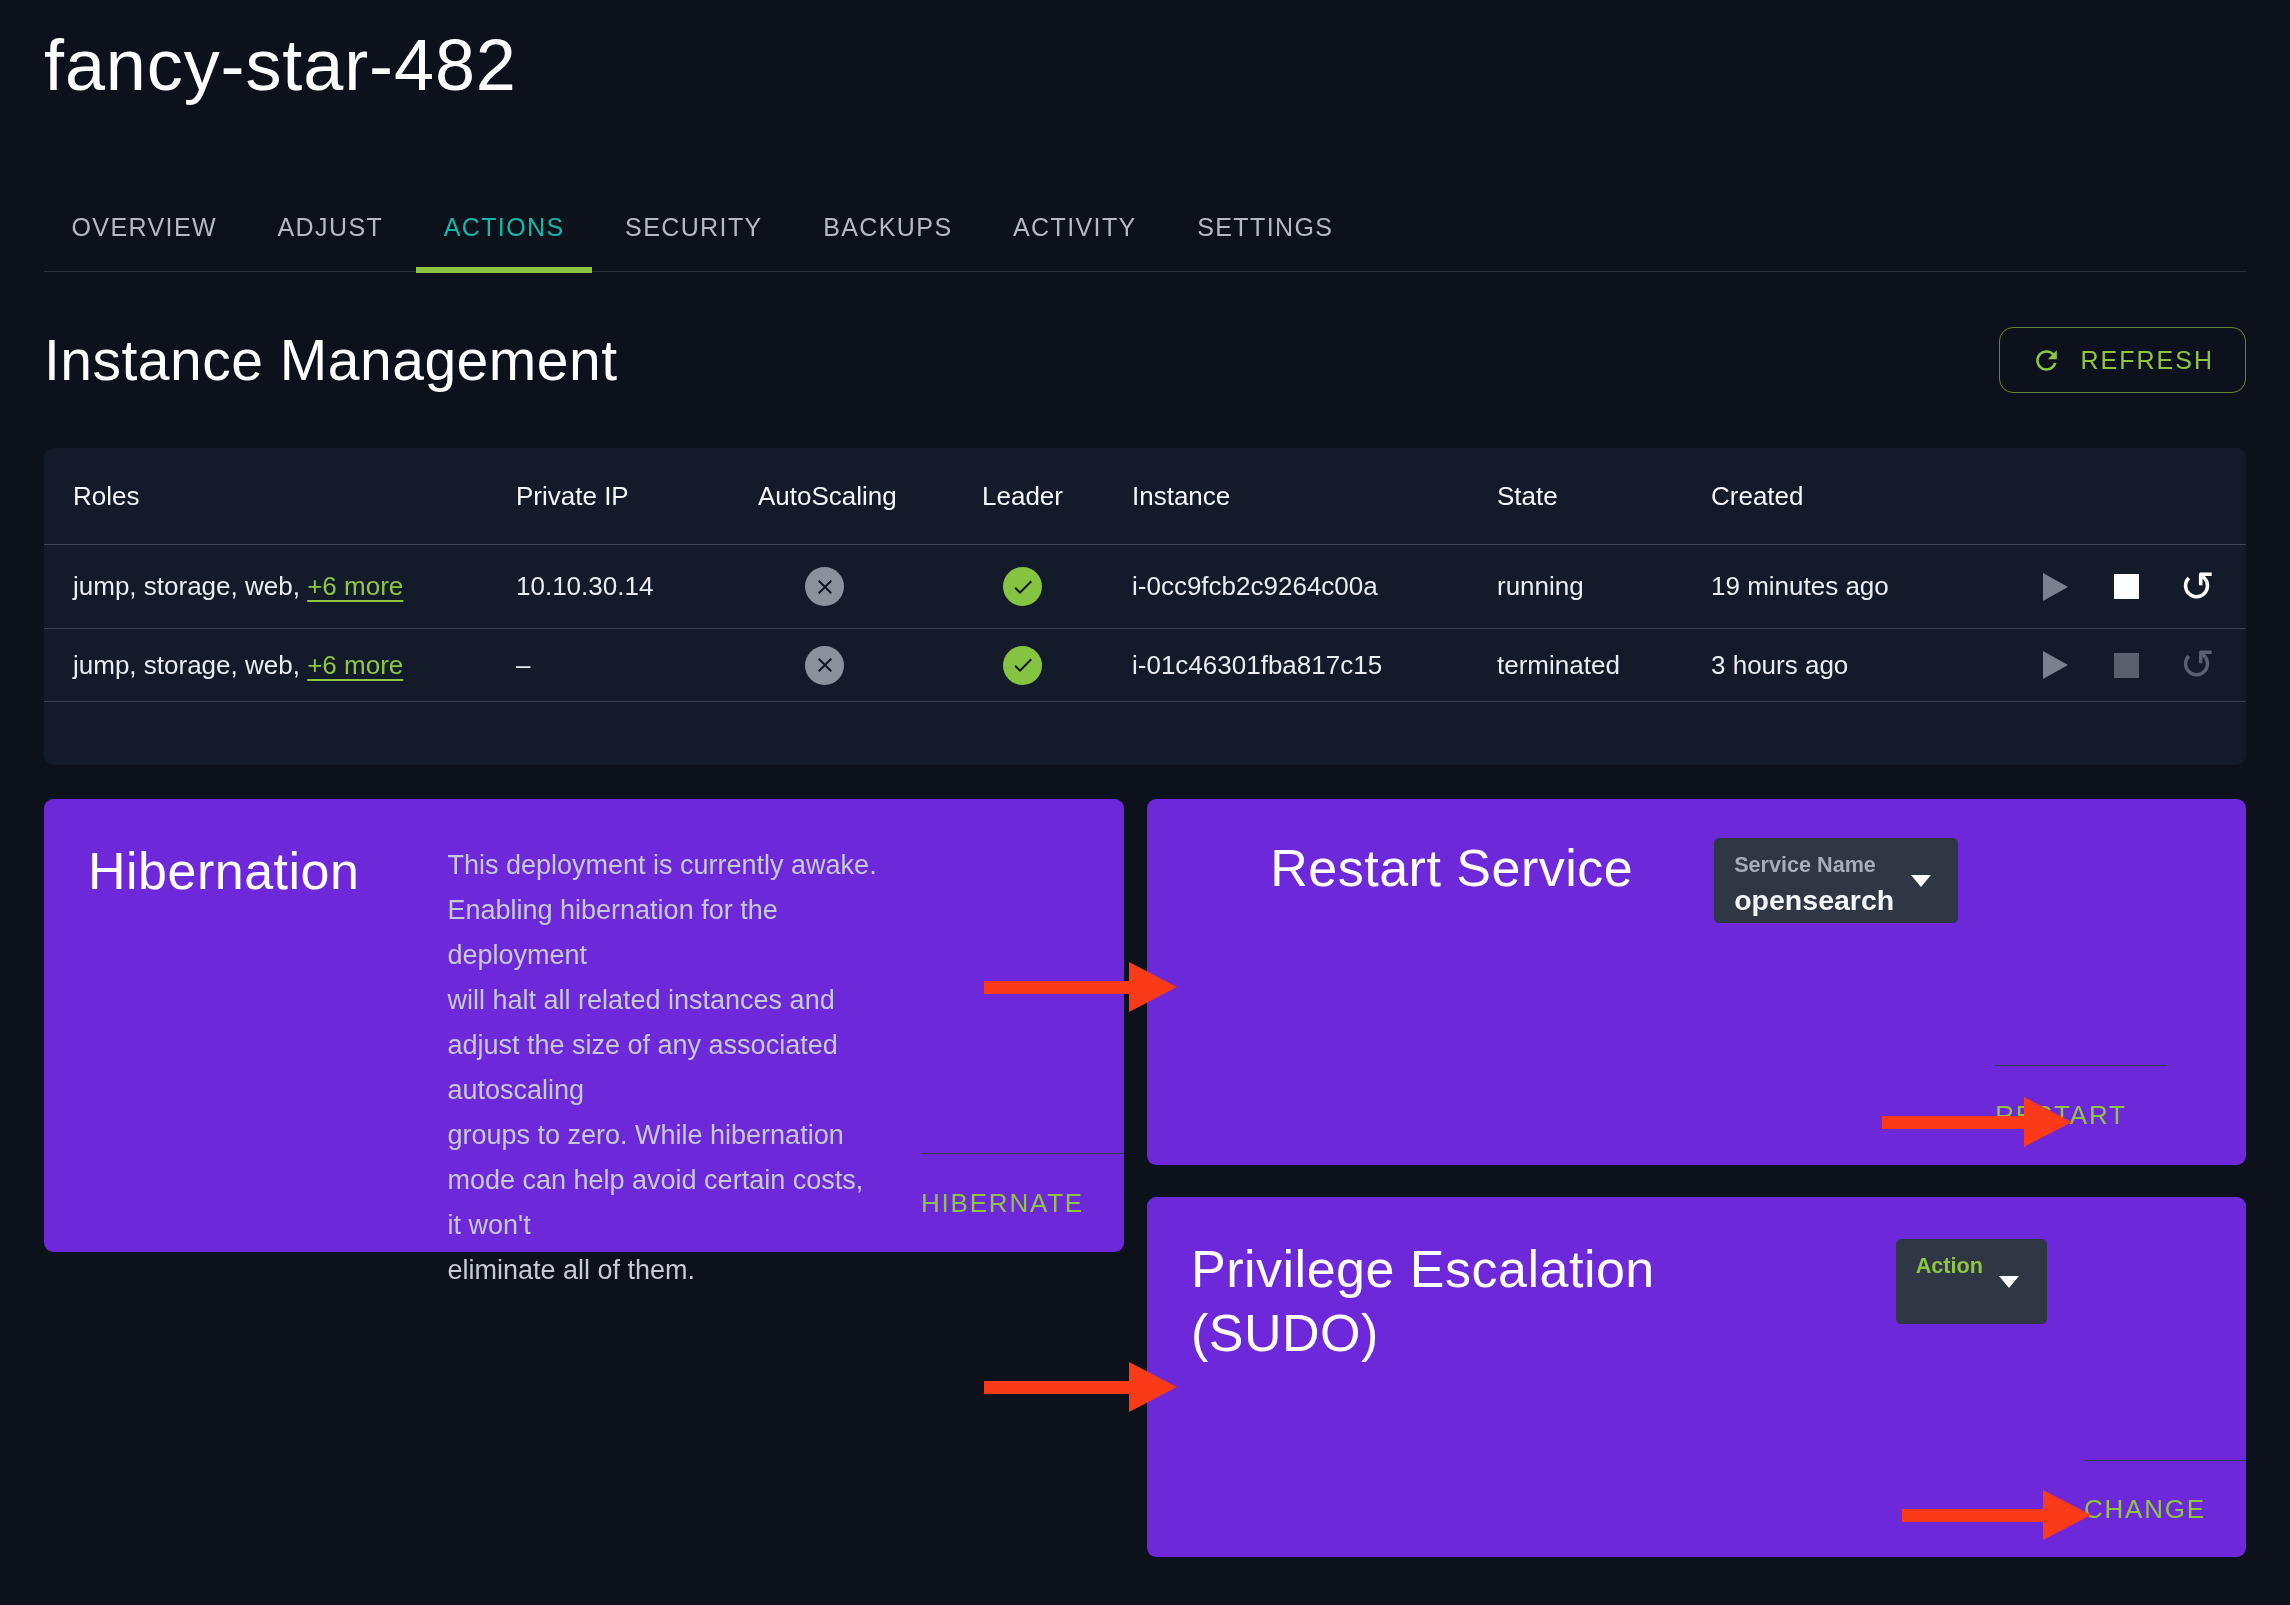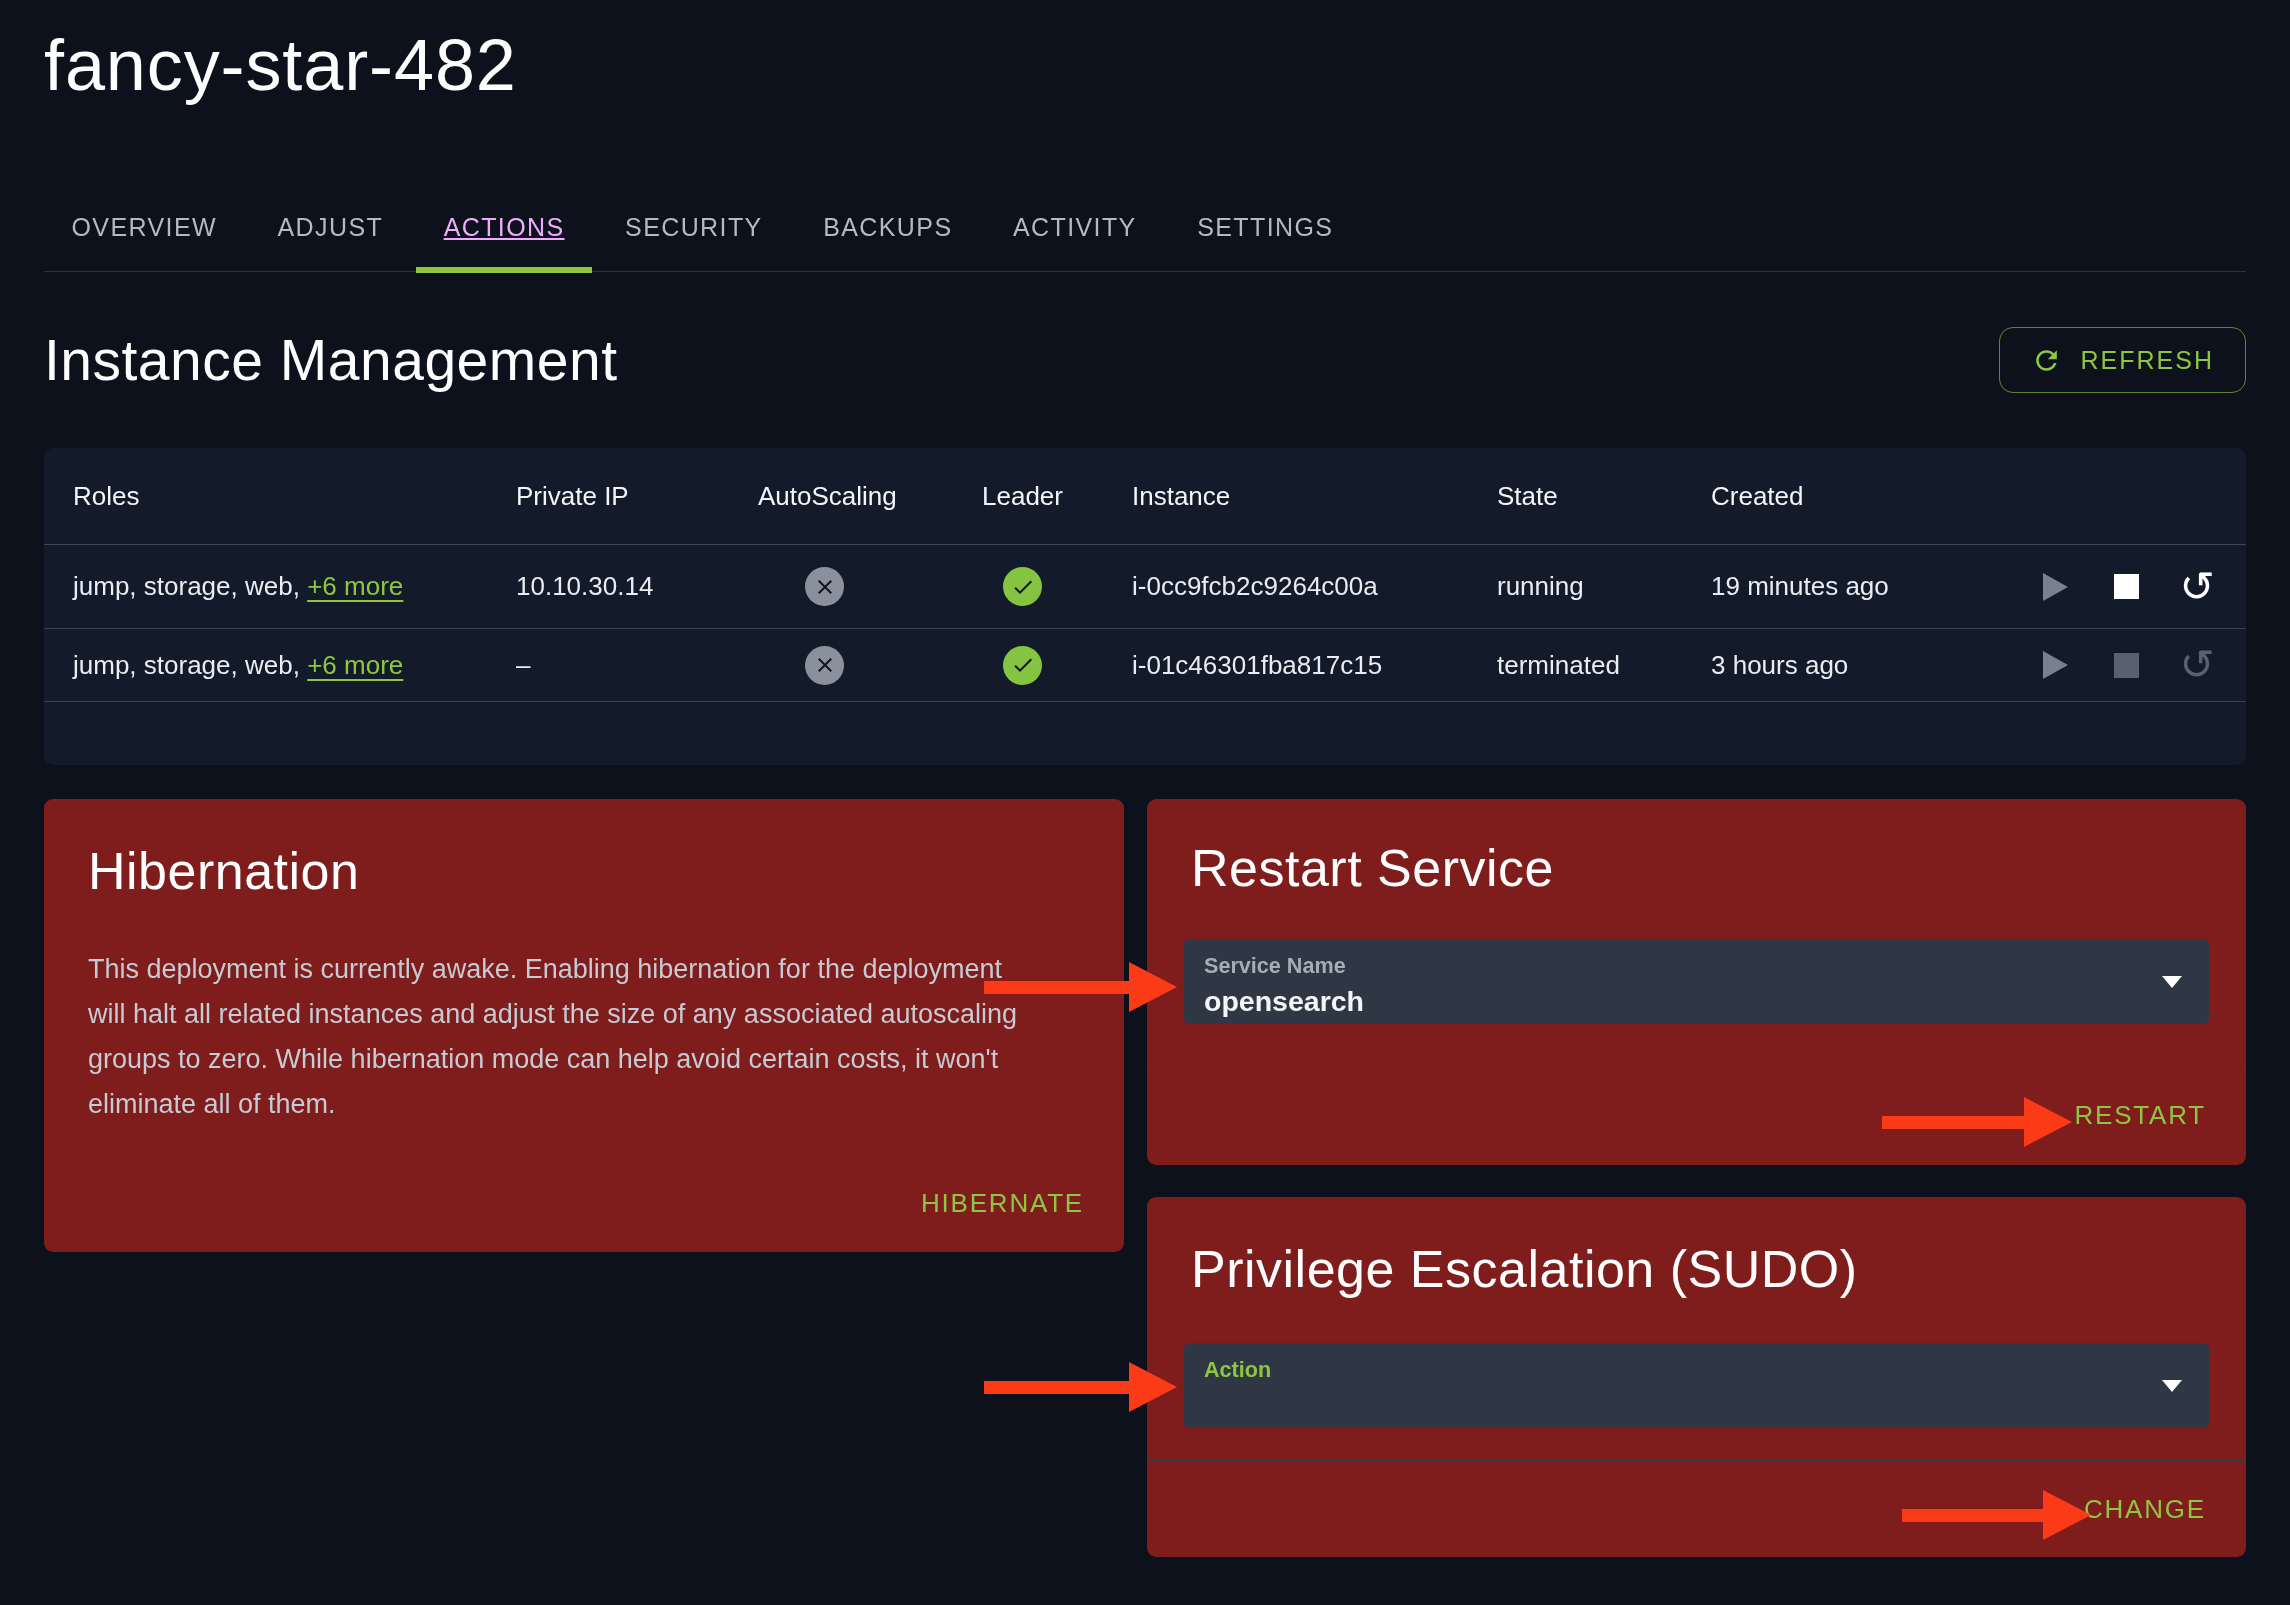--- a/index.html
+++ b/index.html
@@ -7,21 +7,21 @@
           font-family:"Liberation Sans",sans-serif;color:#fff;}
   .content{position:relative;margin:0 44px;width:2202px;}
 
   
   h1{margin:20px 0 0;font-size:72px;font-weight:300;letter-spacing:0.9px;color:#fdfdfd;line-height:90px;}
 
   
   .tabs{display:flex;margin-top:73px;height:88px;align-items:center;border-bottom:1.8px solid #2c3340;}
   .tab{position:relative;height:88px;display:flex;align-items:center;padding:0 27.5px;margin-right:5.5px;
        font-size:25px;font-weight:500;letter-spacing:1.4px;color:#b4b9c3;cursor:pointer;text-transform:uppercase;}
-  .tab.active{color:#f0abfc;text-decoration:underline;}
+  .tab.active{color:#14b8a6;}
   .tab.active::after{content:"";position:absolute;left:0;right:0;bottom:-1.8px;height:5.5px;background:#8fc641;}
 
   
   .section-head{margin-top:46px;height:84px;display:flex;align-items:center;justify-content:space-between;}
   h2{margin:0;font-size:57px;font-weight:300;letter-spacing:0.5px;color:#fdfdfd;}
   .refresh-btn{display:flex;align-items:center;gap:18.4px;height:66px;padding:0 31px;background:transparent;
                border:1.8px solid rgba(143,198,65,0.65);border-radius:14px;color:#8fc641;font-family:inherit;
                font-size:25px;font-weight:500;letter-spacing:2px;cursor:pointer;}
   .refresh-btn svg{width:31px;height:31px;}
 
@@ -43,21 +43,21 @@
   .play-tri{width:0;height:0;border-top:14.7px solid transparent;border-bottom:14.7px solid transparent;border-left:25px solid #79818f;}
   .stop-sq{width:25px;height:25px;}
   .stop-sq.on{background:#ffffff;}
   .stop-sq.off{background:#59616f;}
   .restart-glyph{font-family:"DejaVu Sans",sans-serif;font-size:42px;line-height:40px;}
   .restart-glyph.on{color:#ffffff;}
   .restart-glyph.off{color:#59616f;}
 
   
   .cards{margin-top:34px;display:flex;gap:23px;align-items:flex-start;}
-  .card{background:#7f1d1d;border-radius:9.2px;display:flex;flex-direction:column;box-sizing:border-box;}
+  .card{background:#6d28d9;border-radius:9.2px;display:flex;flex-direction:row;box-sizing:border-box;justify-content:center;}
   .card h3{margin:40px 44px 0;font-size:52px;font-weight:300;letter-spacing:0.5px;color:#fdfdfd;line-height:64px;}
   .card-footer{margin-top:auto;border-top:0.9px solid #353c4a;display:flex;align-items:center;
                justify-content:flex-end;padding-right:40px;}
   .text-btn{background:none;border:none;color:#8fc641;font-family:inherit;font-size:26px;font-weight:500;
             letter-spacing:1.8px;cursor:pointer;padding:0;}
   .hib-card{width:1095px;height:453px;}
   .hib-card .card-footer{height:98px;}
   .desc{margin:44px 44px 0;font-size:27px;line-height:45px;color:#c5cad3;}
   .dline{display:block;}
   .right-col{display:flex;flex-direction:column;gap:32px;width:1099px;}

